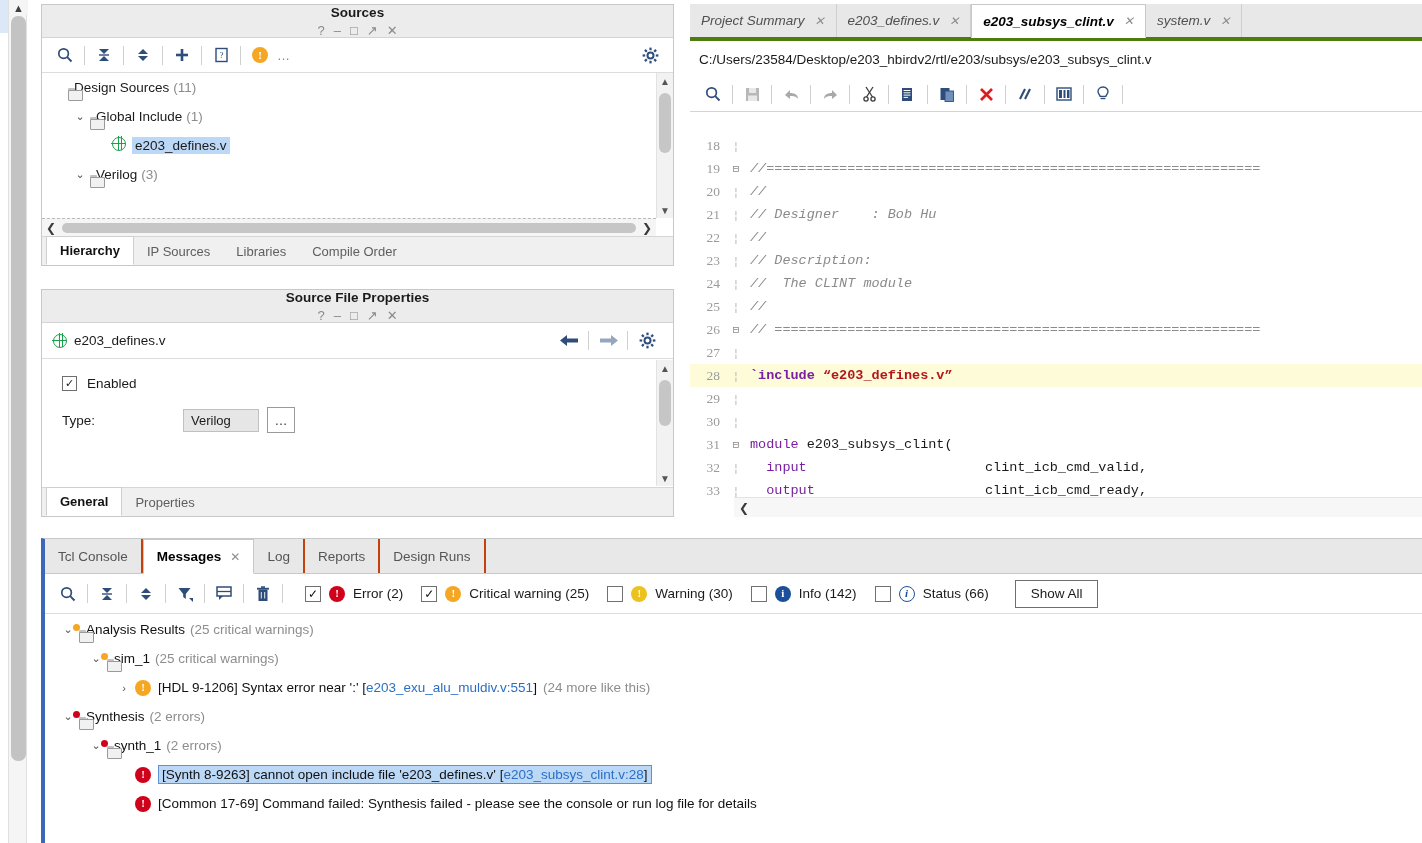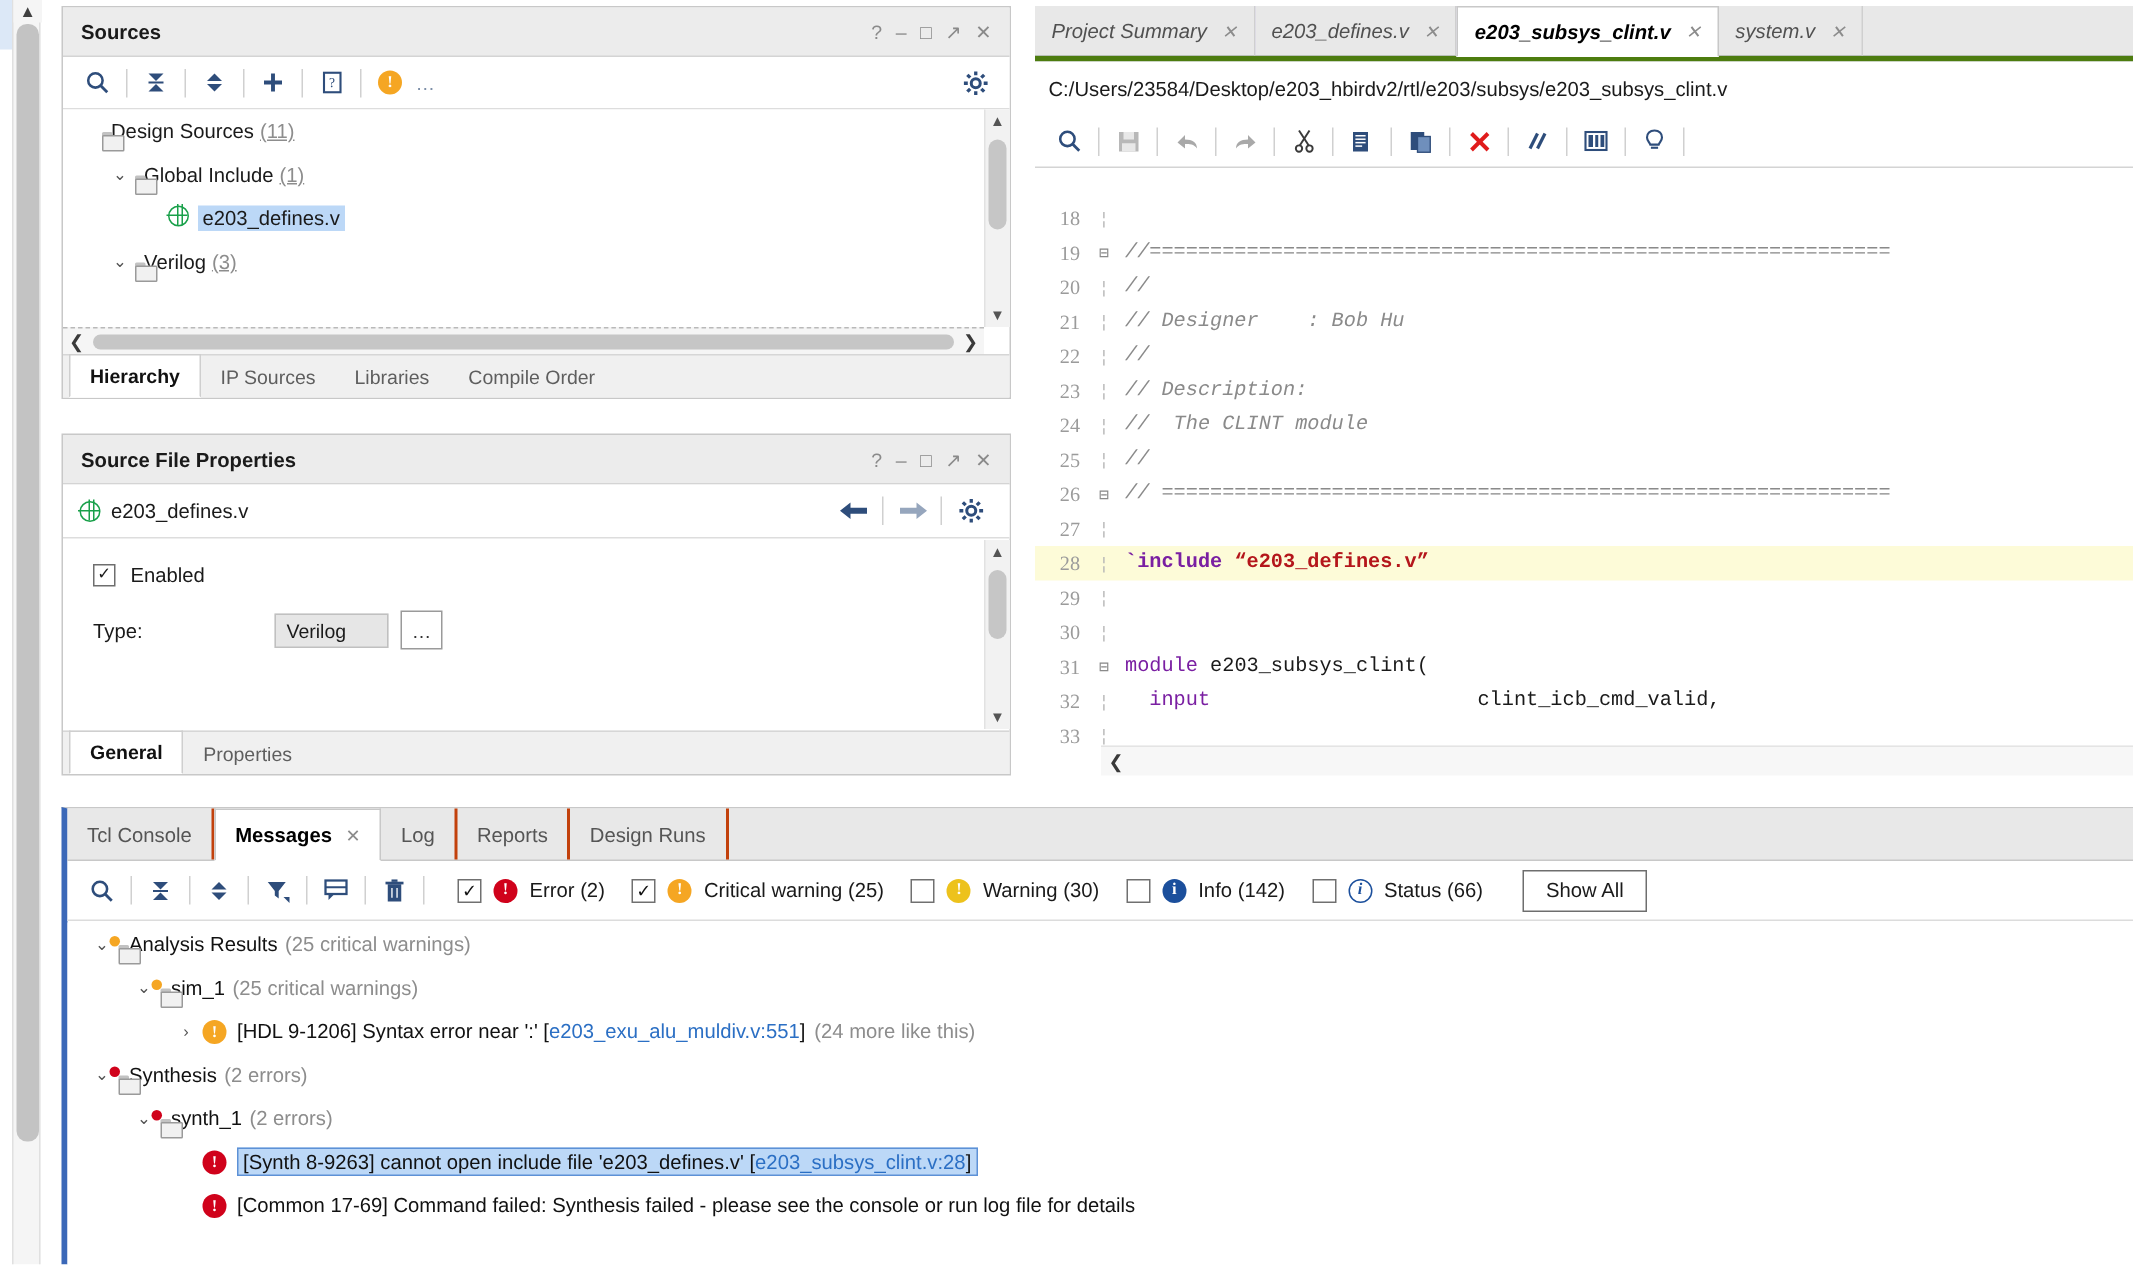--- a/index.html
+++ b/index.html
@@ -32,21 +32,21 @@
     position: absolute; left:0; top:0; width:8px; height:33px; background:#dce8f7;
   }
 
   
   .panel {
     position: absolute; background:#ffffff;
     border: 1px solid #c8c8c8;
   }
   .panel-title {
     height: 33px; background:#ececec; border-bottom:1px solid #d4d4d4;
-    display:flex; align-items:center; padding: 0 12px;
+    display:flex; align-items:center; padding: 0 12px; flex-direction: column;
   }
   .panel-title .ttl { font-weight: bold; font-size: 13.5px; color:#1a1a1a; }
   .panel-title .spacer { flex:1; }
   .win-btns { display:flex; align-items:center; gap:9px; color:#8a8a8a; }
   .win-btns span { font-size: 13px; line-height:1; cursor:default; }
 
   
   .tbar {
     height: 35px; background:#ffffff; display:flex; align-items:center;
     padding: 0 8px; border-bottom: 1px solid #dddddd;
@@ -60,21 +60,21 @@
   
   #sources { left: 41px; top: 4px; width: 633px; height: 262px; }
   .tree {
     position:absolute; left:0; right:0; top:68px; bottom:47px;
     background:#fff; overflow:hidden;
   }
   .tnode { display:flex; align-items:center; height:29px; padding-left:6px; white-space:nowrap; }
   .tnode .twist { width:20px; text-align:center; color:#555; font-size:11px; }
   .tnode .ficon { margin-right:6px; }
   .tnode .tlabel { font-size:13.5px; color:#1a1a1a; }
-  .tnode .tcount { font-size:13.5px; color:#8d8d8d; margin-left:4px;text-decoration:underline; }
+  .tnode .tcount { font-size:13.5px; color:#8d8d8d; margin-left:4px; }
   .tnode .sel { background:#bcd8f7; padding:1px 3px; }
 
   .vscroll-right {
     position:absolute; right:0; top:68px; bottom:47px; width:17px;
     background:#f2f2f2; border-left:1px solid #e2e2e2;
   }
   .vscroll-right .vup, .vscroll-right .vdn {
     position:absolute; left:0; width:16px; height:16px; display:flex;
     align-items:center; justify-content:center; color:#555; font-size:10px;
   }
@@ -615,20 +615,21 @@
           <span class="ctext"><span class="c-kw2">module </span><span class="c-plain">e203_subsys_clint(</span></span>
         </div>
         <div class="gutter-line">
           <span class="lnum">32</span>
           <span class="dashcol">¦</span>
           <span class="ctext"><span class="c-kw2">  input                      </span><span class="c-plain">clint_icb_cmd_valid,</span></span>
         </div>
         <div class="gutter-line">
           <span class="lnum">33</span>
           <span class="dashcol">¦</span>
+          <span class="ctext"><span class="c-kw2">  output                     </span><span class="c-plain">clint_icb_cmd_ready,</span></span>
         </div>
       </div>
 
     <div class="ed-hscroll">
       <div class="harr">❮</div>
     </div>
   </div>
 
   <div id="messages">
     <div class="mtabs" id="messages-tabs">

